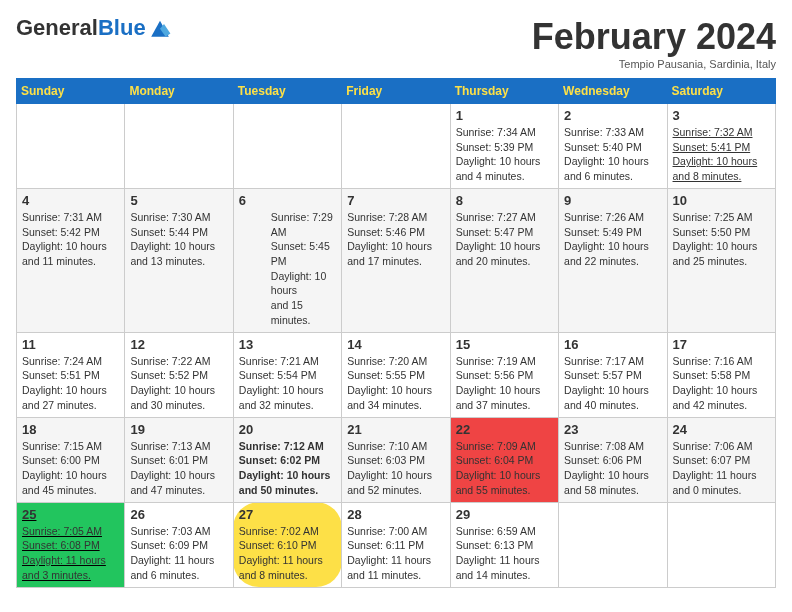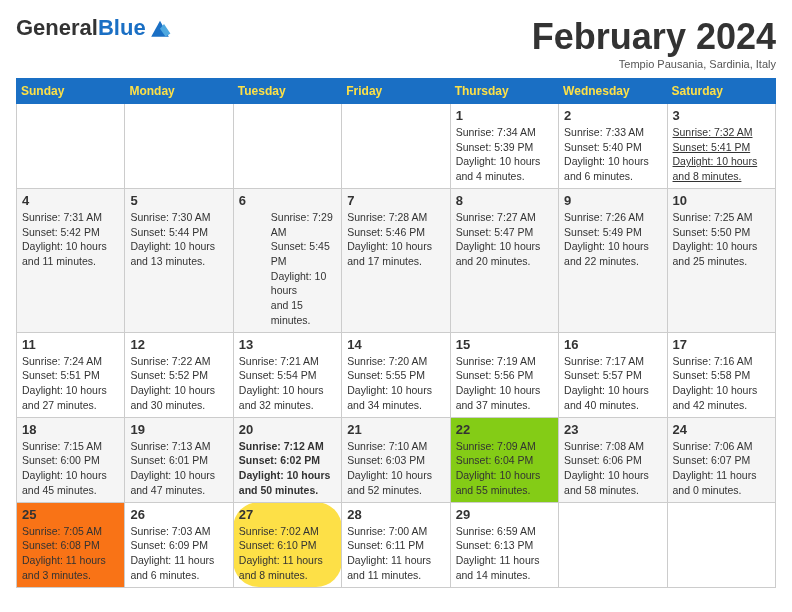--- a/index.html
+++ b/index.html
@@ -275,21 +275,21 @@
 Daylight: 10 hours
 and 50 minutes.</div>
         </td>
         <td style="background: rgb(245, 245, 245);">
           <span class="day-num">21</span>
           <div class="day-info" style="white-space: pre-line;">Sunrise: 7:10 AM
 Sunset: 6:03 PM
 Daylight: 10 hours
 and 52 minutes.</div>
         </td>
-        <td style="background: #84cc16;">
+        <td style="background: #ef4444;">
           <span class="day-num">22</span>
           <div class="day-info" style="white-space: pre-line;">Sunrise: 7:09 AM
 Sunset: 6:04 PM
 Daylight: 10 hours
 and 55 minutes.</div>
         </td>
         <td style="background: rgb(245, 245, 245);">
           <span class="day-num">23</span>
           <div class="day-info" style="white-space: pre-line;">Sunrise: 7:08 AM
 Sunset: 6:06 PM
@@ -298,21 +298,21 @@
         </td>
         <td style="background: rgb(245, 245, 245);">
           <span class="day-num">24</span>
           <div class="day-info" style="white-space: pre-line;">Sunrise: 7:06 AM
 Sunset: 6:07 PM
 Daylight: 11 hours
 and 0 minutes.</div>
         </td>
       </tr>
       <tr class="row" style="background: rgb(255, 255, 255);">
-        <td style="background: #f97316;">
+        <td style="background: #22c55e; text-decoration: underline;">
           <span class="day-num">25</span>
           <div class="day-info" style="white-space: pre-line;">Sunrise: 7:05 AM
 Sunset: 6:08 PM
 Daylight: 11 hours
 and 3 minutes.</div>
         </td>
         <td style="background: rgb(255, 255, 255);">
           <span class="day-num">26</span>
           <div class="day-info" style="white-space: pre-line;">Sunrise: 7:03 AM
 Sunset: 6:09 PM

